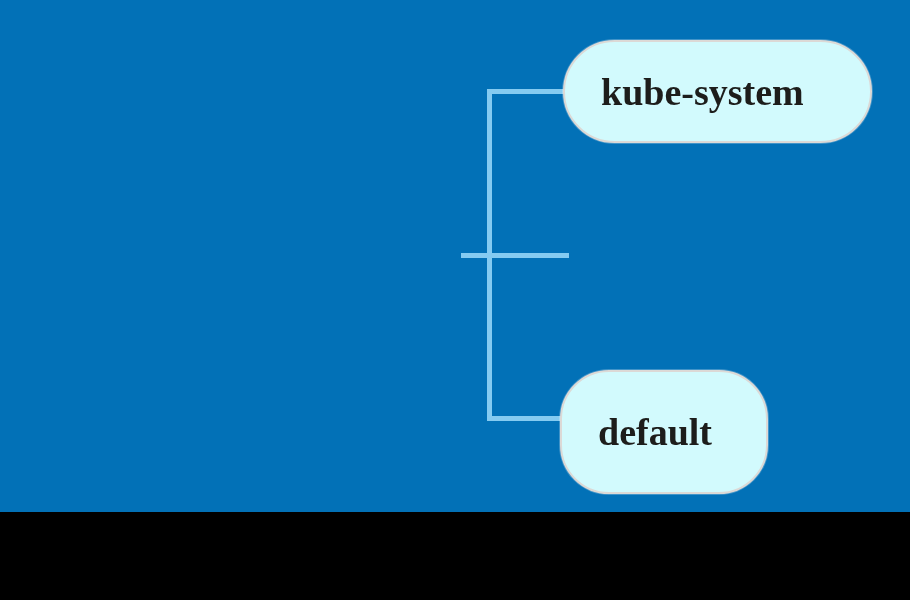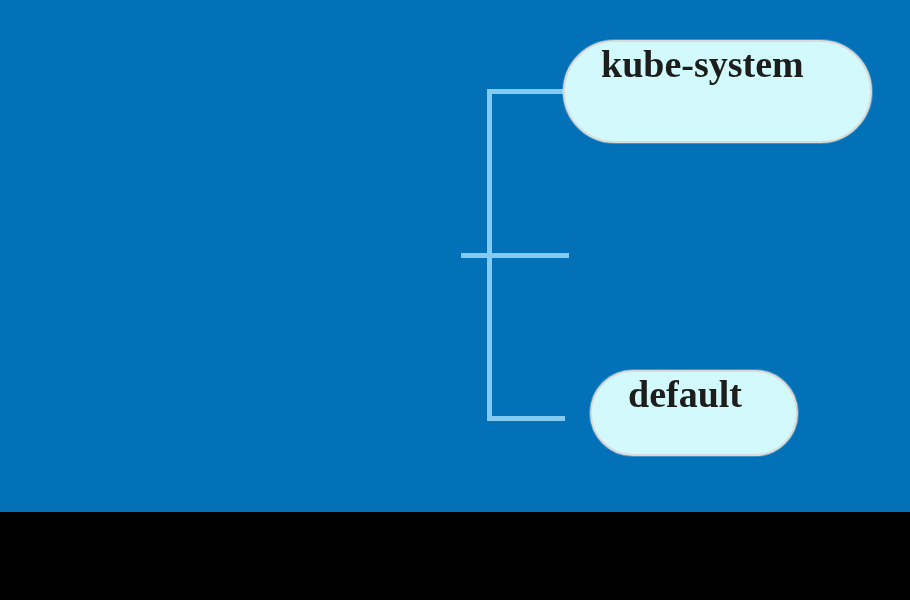--- a/index.html
+++ b/index.html
@@ -22,20 +22,21 @@
     width: 910px;
     height: 88px;
     background: var(--footer, #000000);
   }
   .node {
     position: absolute;
     box-sizing: border-box;
     background: var(--nodeFill, #d2fafd);
     border: 2px solid var(--nodeBorder, #dcd9d6);
     display: flex;
+    align-items: center;
     color: var(--text, #1d1d1b);
     box-shadow: 0 0 0 1px rgba(255,255,255,0.25);
   }
   .node-root {
     left: 46px;
     top: 183px;
     width: 417px;
     height: 145px;
     border-radius: 73px;
     justify-content: center;
@@ -45,21 +46,21 @@
   }
   .node-child {
     font-family: "Liberation Serif", serif;
     font-weight: bold;
     font-size: 38px;
     padding-left: 36px;
     border-radius: 52px;
   }
   .node-child1 { left: 563px; top: 40px;  width: 309px; height: 103px; }
   .node-child2 { left: 567px; top: 204px; width: 286px; height: 103px; }
-  .node-child3 { left: 590px; top: 370px; width: 208px; height: 86px; border-radius: 49px; }
+  .node-child3 { left: 560px; top: 370px; width: 208px; height: 124px; border-radius: 49px; }
   .connector {
     position: absolute;
     background: var(--connector, #85cbf1);
   }
   .conn-trunk       { left: 487px; top: 89px;  width: 5px;   height: 332px; }
   .conn-branch-mid  { left: 461px; top: 253px; width: 108px; height: 5px; }
   .conn-branch-top  { left: 487px; top: 89px;  width: 78px;  height: 5px; }
   .conn-branch-bot  { left: 487px; top: 416px; width: 78px;  height: 5px; }
 </style>
 </head>

